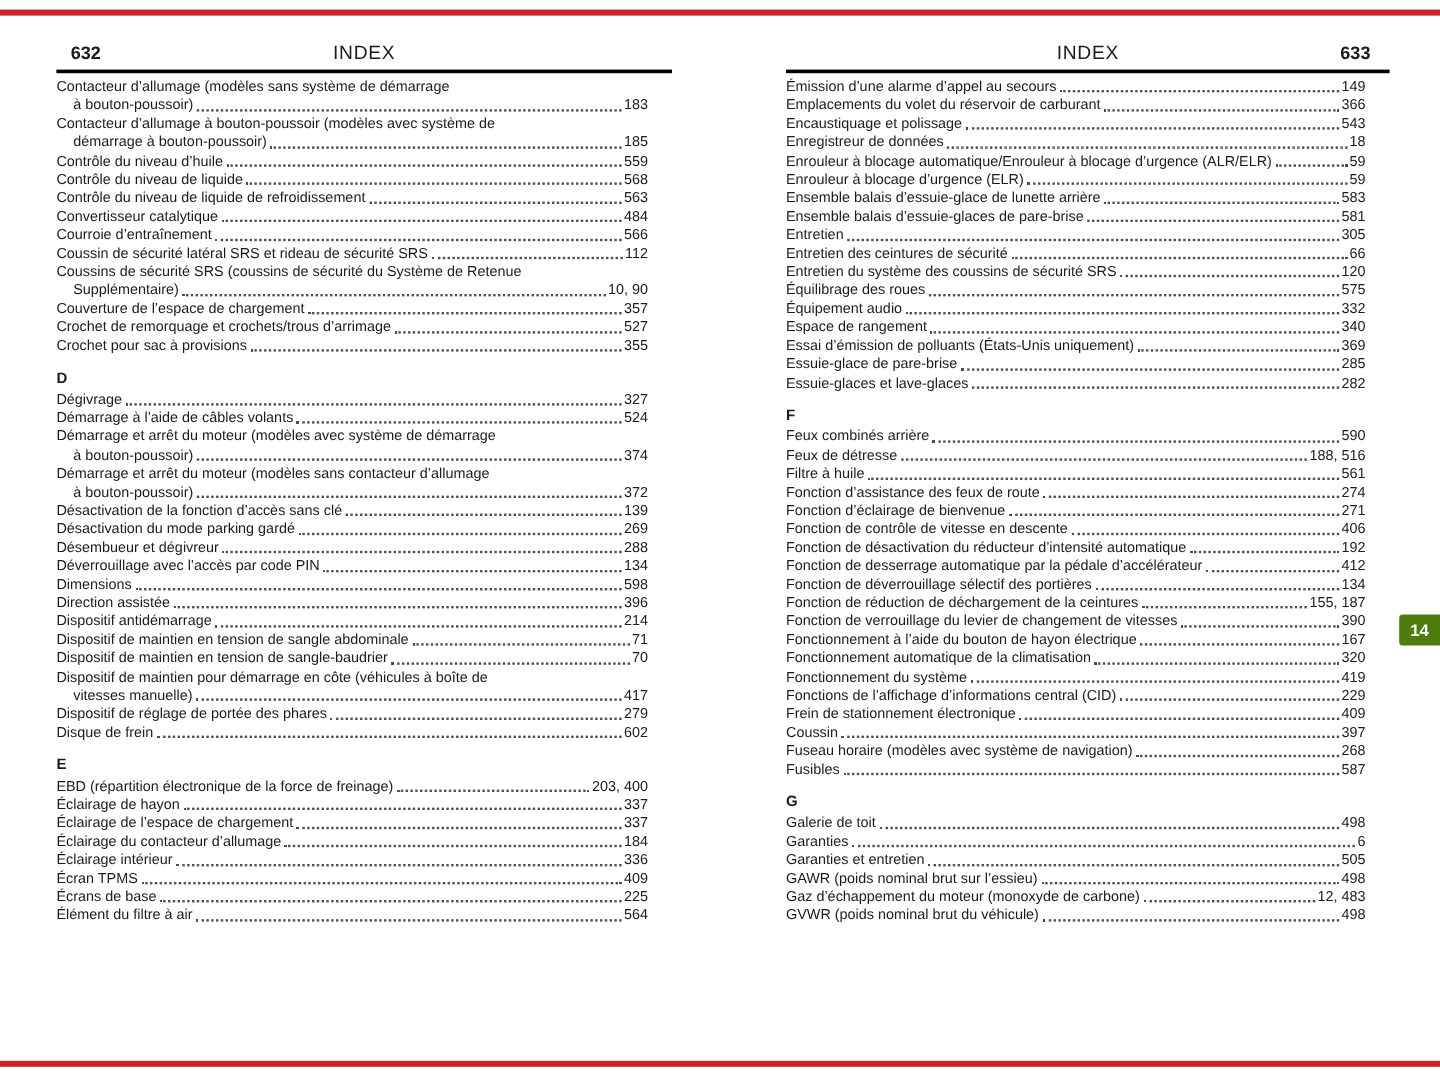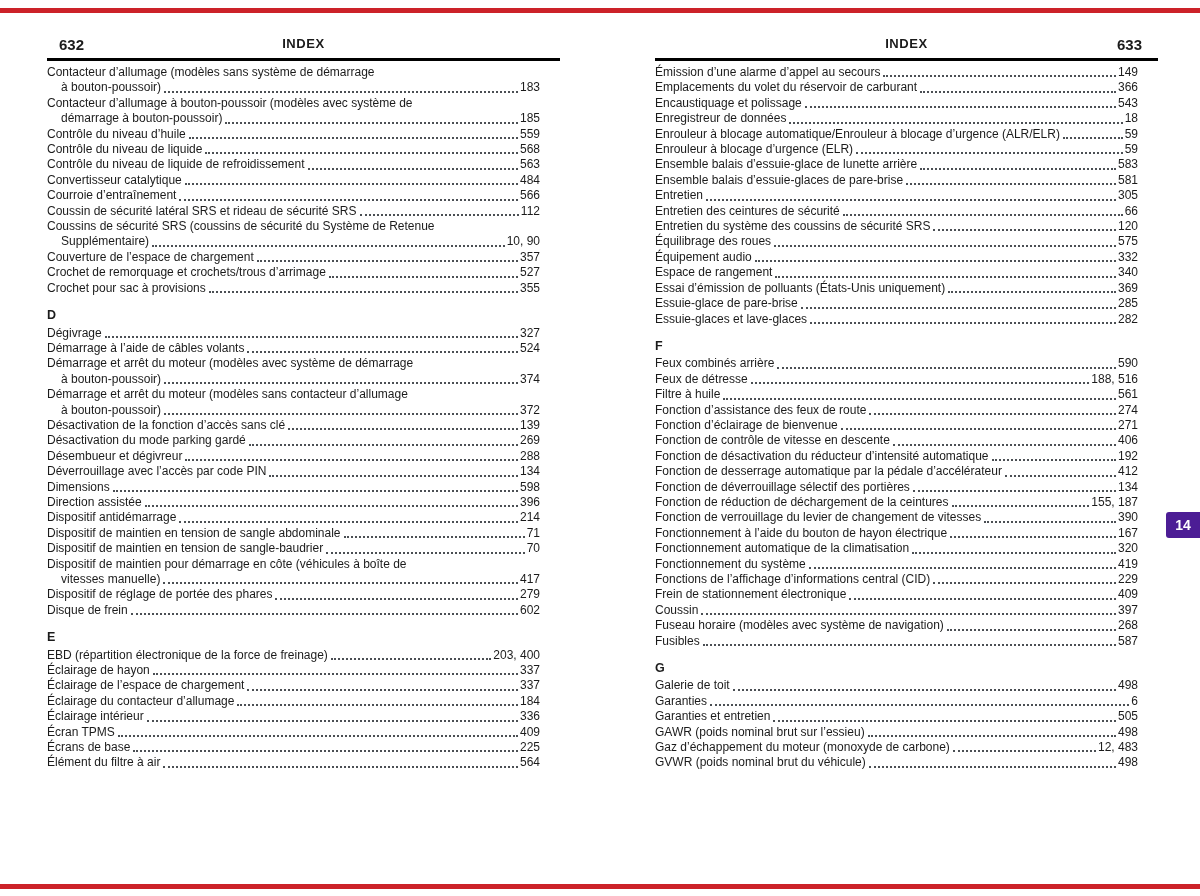--- a/index.html
+++ b/index.html
@@ -18,21 +18,21 @@
   .red-bar.bottom { bottom: 7px; }
 
   .page-col { position: absolute; top: 36px; }
   .page-col.left  { left: 47px;  width: 513px; }
   .page-col.right { left: 655px; width: 503px; }
 
   .page-header { position: relative; height: 20px; }
   .pageno { position: absolute; top: 0; font-size: 15px; font-weight: bold; }
   .page-col.left  .pageno { left: 12px; }
   .page-col.right .pageno { right: 16px; }
-  .index-title { display: block; text-align: center; font-size: 13px; font-weight: bold; letter-spacing: 0.6px; }
+  .index-title { display: block; text-align: center; font-size: 16px; font-weight: normal; letter-spacing: 0.6px; }
   .header-rule { border-top: 3px solid #000; margin-top: 2px; }
 
   .entries { padding-top: 4px; padding-right: 20px; font-size: 12px; line-height: 15.4px; }
   .section-letter { font-weight: bold; font-size: 12.5px; margin: 12px 0 2px; }
   .entry-line { white-space: nowrap; }
   .cont { padding-left: 14px; }
   .entry-last { display: flex; align-items: flex-end; }
   .etext { flex: 0 1 auto; }
   .leader { flex: 1 0 10px; border-bottom: 2px dotted #4b4f54; margin: 0 2px 3px 3px; }
   .pagenum { flex: none; }
@@ -629,16 +629,16 @@
         <div class="entry">
           <div class="entry-last">
             <span class="etext">GVWR (poids nominal brut du véhicule)</span>
             <span class="leader"></span>
             <span class="pagenum">498</span>
           </div>
         </div>
       </div>
   </div>
 
-  <div class="side-tab" style="background: #4c1d95;">
+  <div class="side-tab" style="background: #4d7c0f;">
     <span>14</span>
   </div>
 </div>
 
 </body></html>

